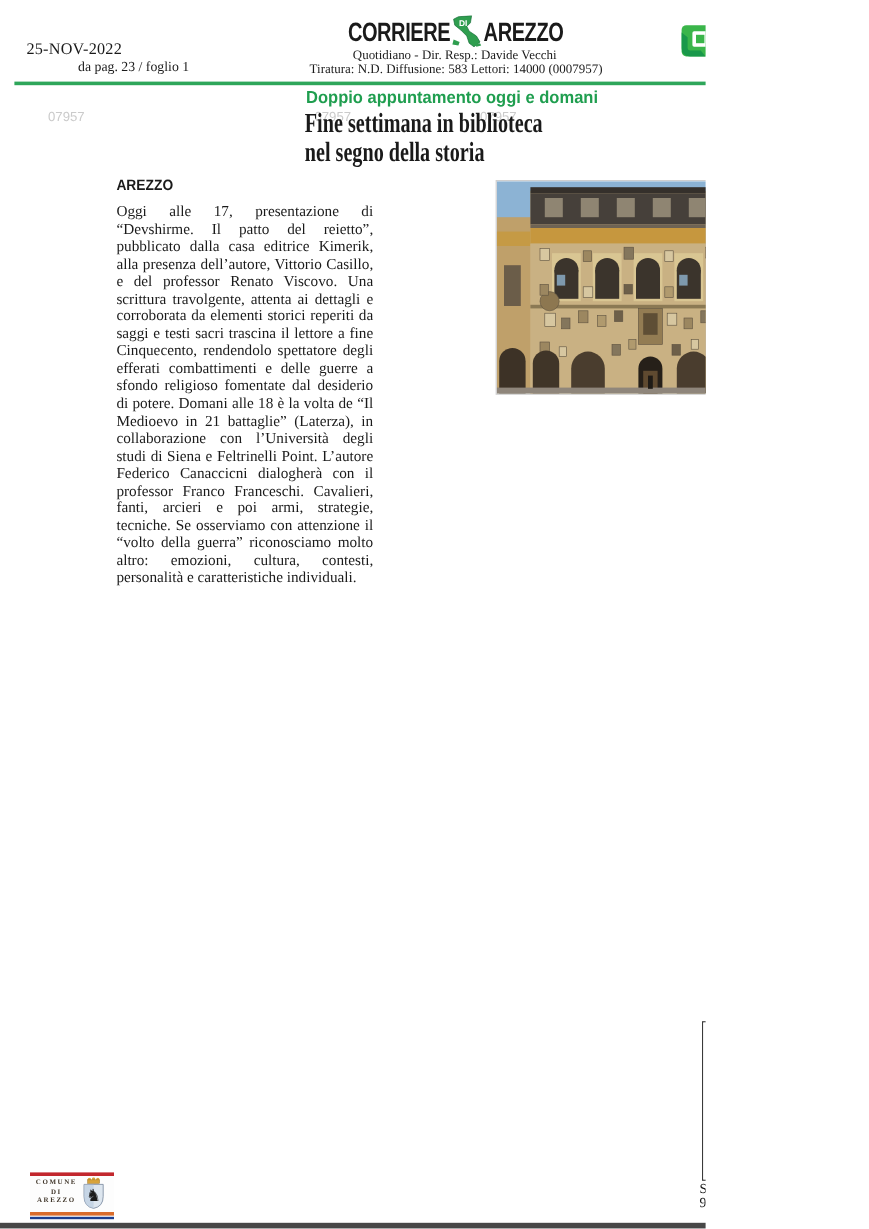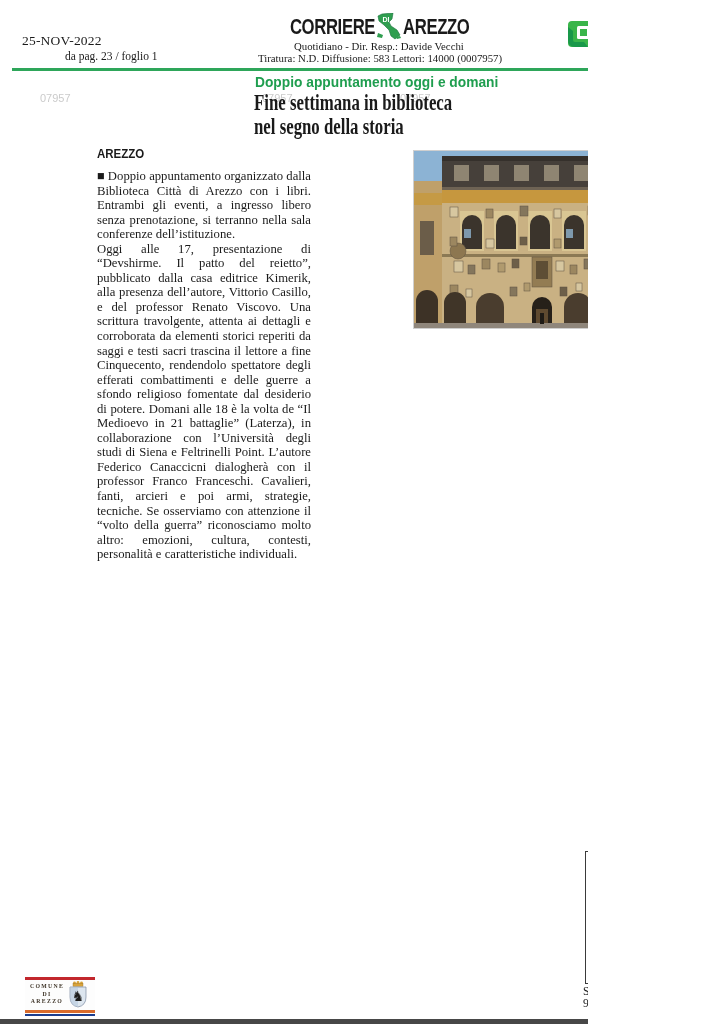--- a/index.html
+++ b/index.html
@@ -111,21 +111,20 @@
   <span class="wm r">07957</span>
 
   <div class="kicker">Doppio appuntamento oggi e domani</div>
   <div class="title">
     <div>Fine settimana in biblioteca</div>
     <div>nel segno della storia</div>
   </div>
 
   <div class="loc">AREZZO</div>
   <div class="body-col">
-    <p>■ Doppio appuntamento organizzato dalla Biblioteca Città di Arezzo con i libri. Entrambi gli eventi, a ingresso libero senza prenotazione, si terranno nella sala conferenze dell’istituzione.</p>
     <p>Oggi alle 17, presentazione di “Devshirme. Il patto del reietto”, pubblicato dalla casa editrice Kimerik, alla presenza dell’autore, Vittorio Casillo, e del professor Renato Viscovo. Una scrittura travolgente, attenta ai dettagli e corroborata da elementi storici reperiti da saggi e testi sacri trascina il lettore a fine Cinquecento, rendendolo spettatore degli efferati combattimenti e delle guerre a sfondo religioso fomentate dal desiderio di potere. Domani alle 18 è la volta de “Il Medioevo in 21 battaglie” (Laterza), in collaborazione con l’Università degli studi di Siena e Feltrinelli Point. L’autore Federico Canaccicni dialogherà con il professor Franco Franceschi. Cavalieri, fanti, arcieri e poi armi, strategie, tecniche. Se osserviamo con attenzione il “volto della guerra” riconosciamo molto altro: emozioni, cultura, contesti, personalità e caratteristiche individuali.</p>
   </div>
 
   <div class="photo">
     <svg width="214" height="177" viewBox="0 0 214 177">
       <rect width="214" height="177" fill="#8cb3d4"></rect>
 
       <rect x="0" y="30" width="30" height="147" fill="#bfa06a"></rect>
       <rect x="0" y="42" width="30" height="12" fill="#c59a45"></rect>
       <rect x="6" y="70" width="14" height="34" fill="#6b5d49"></rect>

